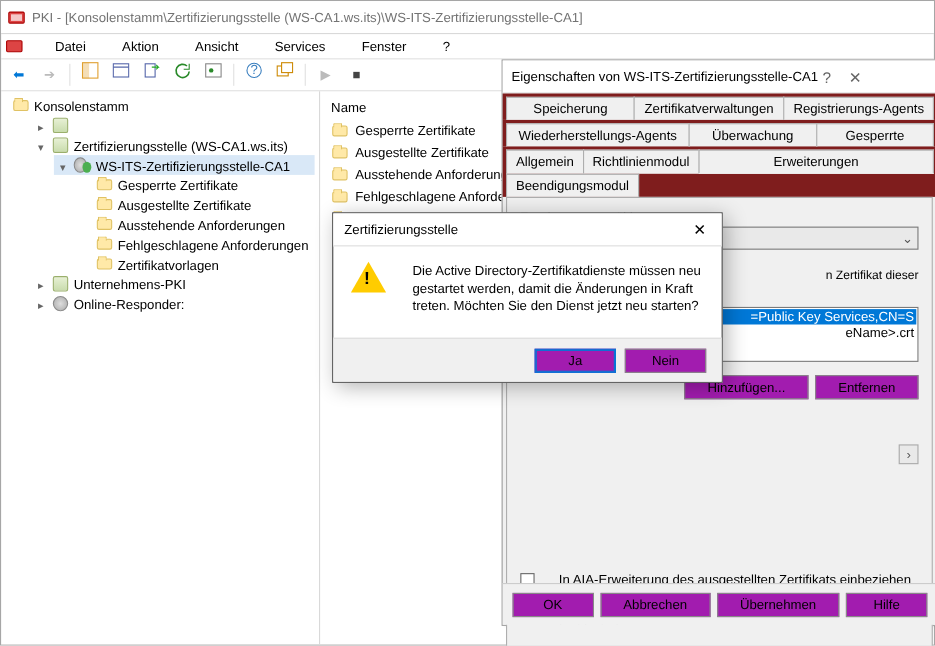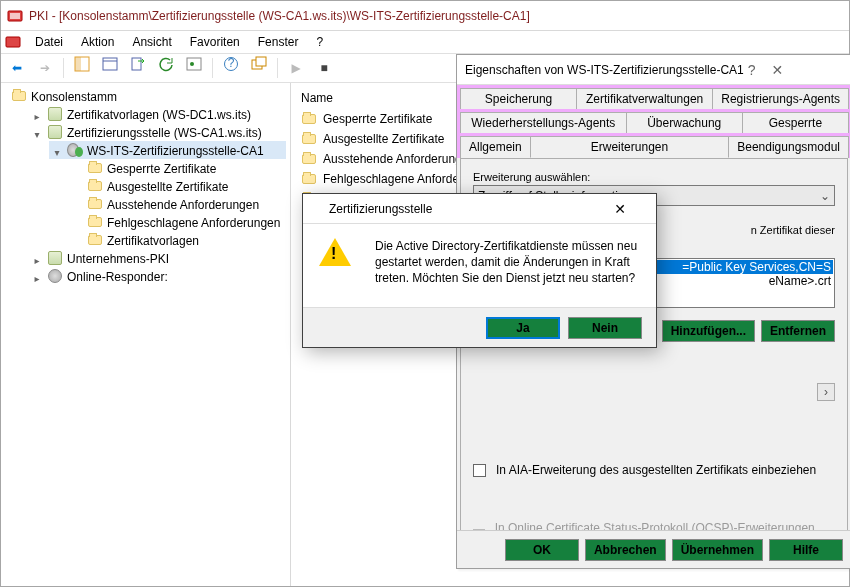--- a/index.html
+++ b/index.html
@@ -2,24 +2,24 @@
 <html><head>
 <meta charset="utf-8">
 <style>
   * { box-sizing: border-box; font-family: "Segoe UI", Tahoma, sans-serif; font-size: 12px; }
   body { margin:0; padding:0; width:850px; height:587px; background:#fff; overflow:hidden; position:relative; }
   .window { border:1px solid #a6a6a6; width:850px; height:587px; position:relative; background:#fff; }
 
   
   .titlebar { height:30px; display:flex; align-items:center; padding:0 6px; border-bottom:1px solid #d9d9d9; background:#fff; gap:6px; }
   .app-icon { width:16px; height:16px; }
-  .title-text { color:#7f1d1d; }
-
-  
-  .menubar { height:22px; display:flex; align-items:center; gap:2px; padding:0 4px; }
+  .title-text { color:#737373; }
+
+  
+  .menubar { height:22px; display:flex; align-items:center; gap:17px; padding:0 4px; }
   .menu-item { padding:2px 8px; }
 
   
   .toolbar { height:30px; border-top:1px solid #e0e0e0; border-bottom:1px solid #e0e0e0; display:flex; align-items:center; gap:4px; padding:0 4px; }
   .tb-btn { width:24px; height:24px; text-align:center; line-height:24px; color:#555; }
   .arrow-left{ color:#0078d7; }
   .arrow-right{ color:#bbb; }
   .tb-sep { width:1px; height:20px; background:#e0e0e0; margin:0 2px; }
 
   
@@ -42,47 +42,47 @@
   .gear-ico { width:14px;height:14px;border:1px solid #8a8a8a;border-radius:50%;background:radial-gradient(#ddd,#aaa); }
   .check { width:10px;height:10px;background:#4caf50;border-radius:50%;display:inline-block;margin-left:-4px;margin-top:4px; }
 
   .list-item-row { display:flex; align-items:center; gap:6px; padding:2px 6px; }
 
   
   .props { position:absolute; left:455px; top:53px; width:396px; height:515px; background:#f0f0f0; border:1px solid #9e9e9e; box-shadow:2px 2px 2px rgba(0,0,0,.05); }
   .props-title { height:30px; display:flex; align-items:center; justify-content:flex-start; padding:0 8px; background:#fff; border-bottom:1px solid #ddd; }
   .props-title .winbtns { display:flex; gap:8px; color:#666; }
 
-  .tabs { display:flex; flex-wrap:wrap; background:#f0abfc; padding:3px 3px 0 3px; font-size:11px; }
+  .tabs { display:flex; flex-wrap:wrap; background:#7f1d1d; padding:3px 3px 0 3px; font-size:11px; }
   .tab { background:#f0f0f0; border:1px solid #aeaeae; border-bottom:none; padding:3px 8px 3px 8px; margin-right:-1px; margin-bottom:0; position:relative; }
   .tab.active { background:#f0f0f0; border-bottom:1px solid #f0f0f0; z-index:2; }
   .tab-body { border:1px solid #aeaeae; margin:0 3px 3px 3px; padding:12px; background:#f0f0f0; height:410px; position:relative; }
 
   .field-label { font-size:11px; margin-bottom:2px; display:block; }
   .combo { width:100%; height:21px; border:1px solid #7a7a7a; background:#e9e9e9; display:flex; align-items:center; justify-content:space-between; padding:0 4px; }
   .combo .chev { color:#555; }
   .listbox { width:100%; height:50px; border:1px solid #7a7a7a; background:#fff; margin-top:8px; padding:1px; overflow:hidden; font-size:11px; white-space:nowrap; }
   .listbox .sel { background:#0078d7; color:#fff; padding:0 2px; }
   .listbox .row { padding:0 2px; }
 
   .scroll-rt { position:absolute; right:12px; top:224px; width:18px;height:18px; border:1px solid #aaa; background:#e9e9e9; text-align:center; line-height:16px; color:#555;}
 
   .btnrow { display:flex; gap:6px; justify-content:flex-end; }
-  .btn { height:22px; min-width:74px; border:1px solid #888; background:#15803d; display:inline-flex; align-items:center; justify-content:center; padding:0 8px;font-weight:bold; }
-
-  .chkrow { display:flex; align-items:center; gap:10px; font-size:11px;margin-top:36px; }
+  .btn { height:22px; min-width:74px; border:1px solid #888; background:#a21caf; display:inline-flex; align-items:center; justify-content:center; padding:0 20px; }
+
+  .chkrow { display:flex; align-items:center; gap:22px; font-size:11px; }
   .chkbox { width:13px;height:13px;border:1px solid #666;background:#fff; }
   .disabled { color:#9a9a9a; }
   .chkbox.disabled { border-color:#bbb; }
 
   .props-footer { position:absolute; left:0; right:0; bottom:0; height:38px; border-top:1px solid #ccc; display:flex; align-items:center; justify-content:flex-end; gap:6px; padding:0 8px; background:#f0f0f0; }
 
   
   .modal { position:absolute; left:301px; top:192px; width:355px; height:155px; background:#fff; border:1px solid #404040; box-shadow:4px 4px 18px rgba(0,0,0,.3); z-index:50; }
-  .modal-title { height:30px; display:flex; align-items:center; justify-content:space-between; padding:0 26px; background:#fff; border-bottom:1px solid #ddd; }
+  .modal-title { height:30px; display:flex; align-items:center; justify-content:space-between; padding:0 10px; background:#fff; border-bottom:1px solid #ddd; }
   .modal-body { display:flex; gap:24px; padding:14px 16px; font-size:11px; }
   .warn-icon { width:32px;height:32px;flex-shrink:0; }
   .warn-tri { width:0;height:0;border-left:16px solid transparent;border-right:16px solid transparent;border-bottom:28px solid #ffcc00; position:relative; }
   .warn-tri::after { content:"!"; position:absolute; left:-4px; top:7px; font-size:16px; font-weight:bold; color:#000; }
   .modal-footer { position:absolute; bottom:0; left:0; right:0; height:40px; background:#f0f0f0; border-top:1px solid #ddd; display:flex; align-items:center; justify-content:flex-end; gap:8px; padding:0 14px; }
   .modal-footer .btn.default { border:1px solid #0078d7; outline:1px solid #0078d7; outline-offset:-2px; }
   .close-x { font-family: Arial; font-size:14px; padding:0 4px;}
 </style>
 </head>
 <body>
@@ -101,21 +101,21 @@
 
   <div class="menubar">
     <span class="app-icon" style="margin-right:4px;">
       <svg width="16" height="16">
           <rect x="1" y="3" width="14" height="10" rx="1" fill="#d44" stroke="#a00"></rect>
         </svg>
     </span>
     <span class="menu-item">Datei</span>
     <span class="menu-item">Aktion</span>
     <span class="menu-item">Ansicht</span>
-    <span class="menu-item">Favoriten</span>
+    <span class="menu-item">Services</span>
     <span class="menu-item">Fenster</span>
     <span class="menu-item">?</span>
   </div>
 
   <div class="toolbar">
     <span class="tb-btn arrow-left">⬅</span>
     <span class="tb-btn arrow-right">➔</span>
     <span class="tb-sep"></span>
     <span class="tb-btn"><svg width="16" height="16">
           <rect x="1" y="1" width="14" height="14" fill="none" stroke="#e0a030"></rect>
@@ -162,21 +162,20 @@
               </span>
             <span>Konsolenstamm</span>
           </div>
           <ul>
             <li>
                 <div class="tree-row">
               <span class="twisty">▸</span>
               <span class="ico">
                     <div class="cert-ico"></div>
                   </span>
-              <span>Zertifikatvorlagen (WS-DC1.ws.its)</span>
             </div>
               </li>
             <li>
               <div class="tree-row">
                 <span class="twisty">▾</span>
                 <span class="ico">
                     <div class="cert-ico"></div>
                   </span>
                 <span>Zertifizierungsstelle (WS-CA1.ws.its)</span>
               </div>
@@ -310,20 +309,21 @@
       <span class="tab" style="flex:1.2;text-align:center">Zertifikatverwaltungen</span>
       <span class="tab" style="flex:1.2;text-align:right">Registrierungs-Agents</span>
     </div>
     <div class="tabs">
       <span class="tab" style="flex:1.5;text-align:center">Wiederherstellungs-Agents</span>
       <span class="tab" style="flex:1;text-align:center">Überwachung</span>
       <span class="tab" style="flex:.9;text-align:center">Gesperrte</span>
     </div>
     <div class="tabs">
       <span class="tab">Allgemein</span>
+      <span class="tab">Richtlinienmodul</span>
       <span class="tab active" style="flex:1;text-align:center">Erweiterungen</span>
       <span class="tab">Beendigungsmodul</span>
     </div>
 
     <div class="tab-body">
       <span class="field-label">Erweiterung auswählen:</span>
       <div class="combo">
         <span>Zugriff auf Stelleninformationen</span>
         <span class="chev">⌄</span>
       </div>

